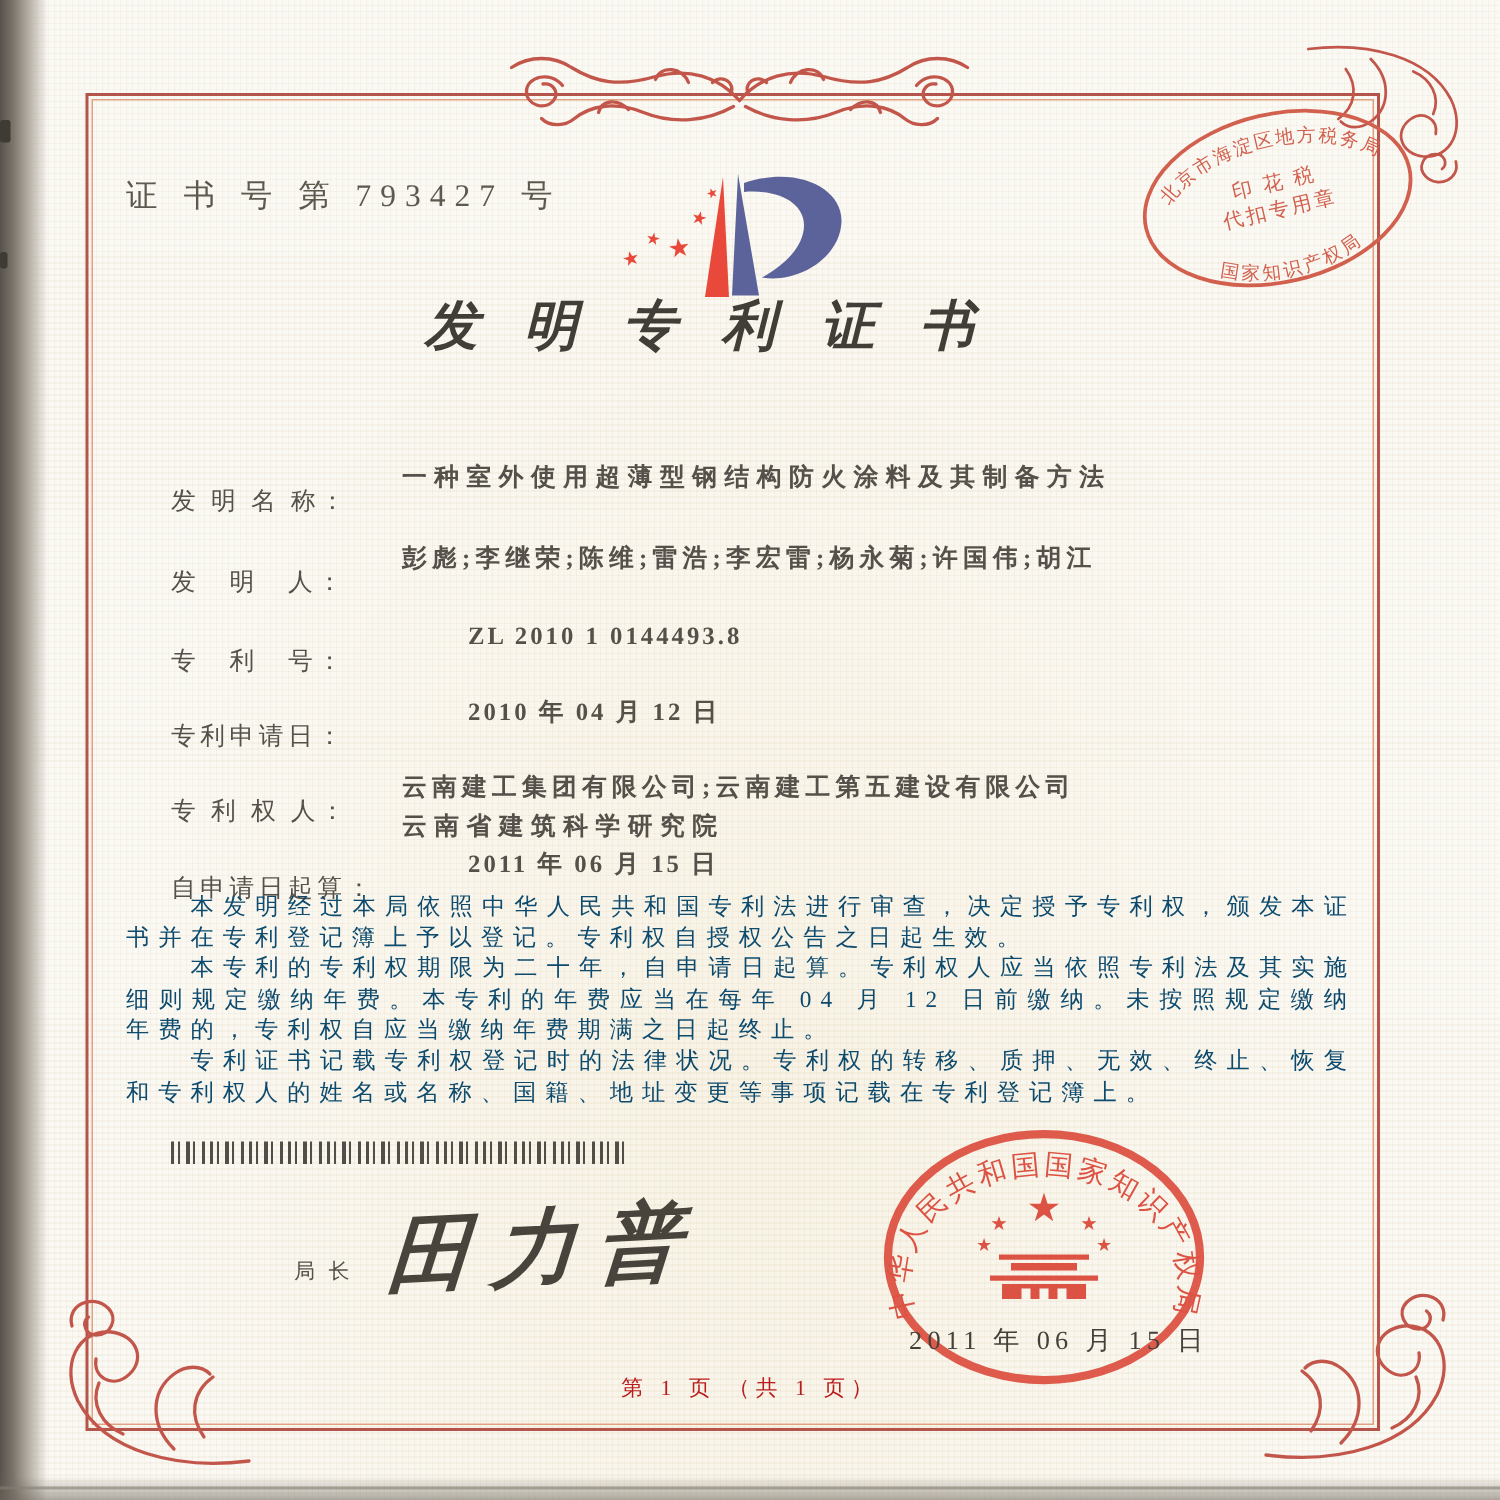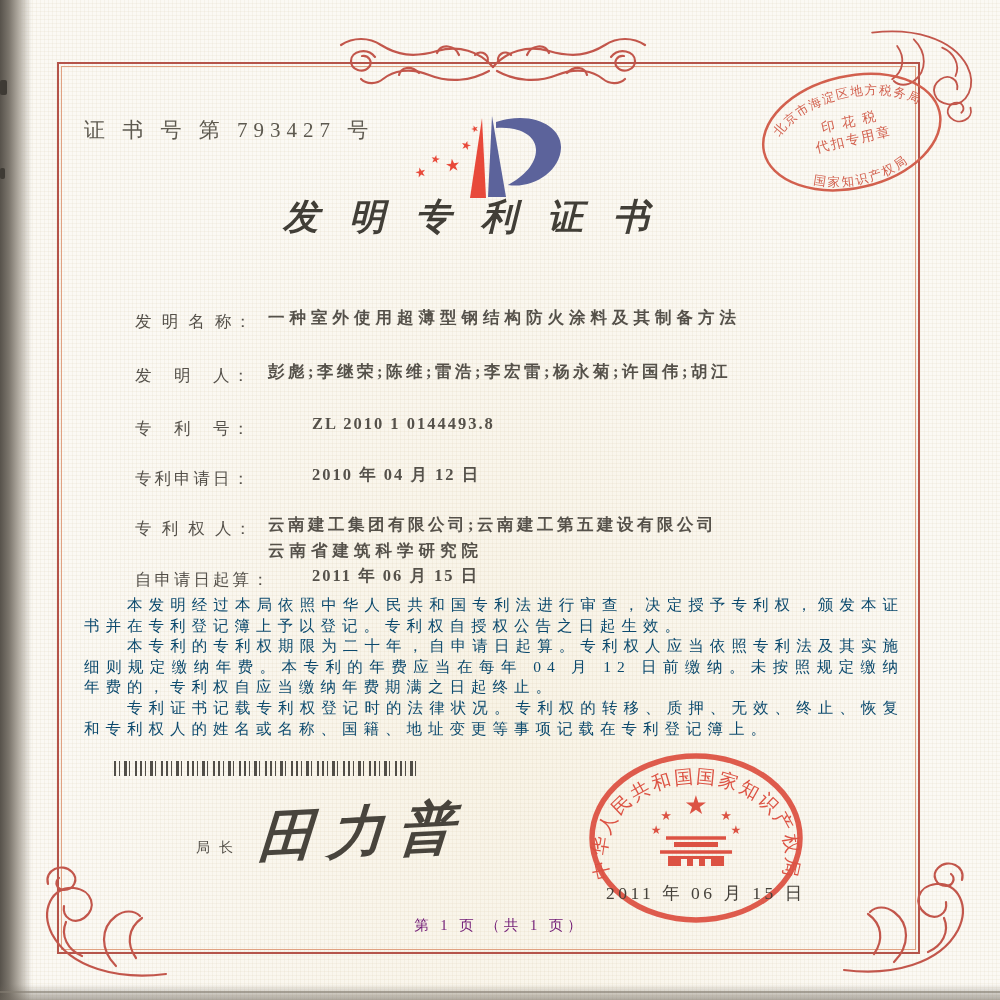--- a/index.html
+++ b/index.html
@@ -27,21 +27,21 @@
   .orn-stroke{stroke:#c2564b;stroke-width:2.2;fill:none;stroke-linecap:round;}
 
   
   .cert-no{position:absolute;left:84px;top:116px;font-size:21px;letter-spacing:6px;color:#5d594f;white-space:nowrap;}
   .logo{position:absolute;left:408px;top:110px;}
   .title{position:absolute;left:283px;top:193px;font-size:36px;font-weight:bold;
     letter-spacing:30px;color:#413e37;white-space:nowrap;font-style:italic;}
 
   
   .field{position:absolute;white-space:nowrap;font-size:16.5px;color:#55514a;}
-  .field .lab{position:absolute;left:114px;top:4px;letter-spacing:3px;margin-left:21px;}
+  .field .lab{position:absolute;left:114px;top:16px;letter-spacing:3px;}
   .field .val{position:absolute;left:268px;top:0;letter-spacing:5px;font-weight:bold;}
   .val-latin{letter-spacing:2px !important;margin-left:44px;}
   .val-name{letter-spacing:3.5px !important;}
 
   
   .bodytext{position:absolute;left:84px;top:595px;width:820px;text-align:justify;}
   .bodytext p{margin:0;text-indent:43px;font-size:15.5px;letter-spacing:6px;line-height:20.6px;color:#0c4a6e;}
 
   .barcode{position:absolute;left:114px;top:761px;width:306px;height:15px;opacity:.85;
     background:repeating-linear-gradient(90deg,
@@ -52,21 +52,21 @@
       #34312c 21px 23px, transparent 23px 26px);}
 
   .signer{position:absolute;left:196px;top:839px;font-size:14px;letter-spacing:9px;color:#55514a;}
   .signature{position:absolute;left:258px;top:795px;font-size:56px;color:#3a362f;
     letter-spacing:14px;white-space:nowrap;transform:rotate(-3deg) skewX(-7deg);
     font-style:italic;font-weight:bold;opacity:.92;}
 
   .seal{position:absolute;left:582px;top:748px;}
   .seal-date{position:absolute;left:606px;top:881px;font-size:17.5px;letter-spacing:3.5px;color:#45413a;white-space:nowrap;}
   .footer-page{position:absolute;left:0;top:916px;width:1000px;text-align:center;
-    font-size:14.5px;letter-spacing:4px;color:#701a75;}
+    font-size:14.5px;letter-spacing:4px;color:#b91c1c;}
 
   .tax-stamp{position:absolute;left:752px;top:62px;transform:rotate(-13deg);}
 
   .red-ink{fill:#d2604e;}
   .seal-ink{fill:#dc5243;}
 </style>
 </head>
 <body>
 
 <div id="stage">

